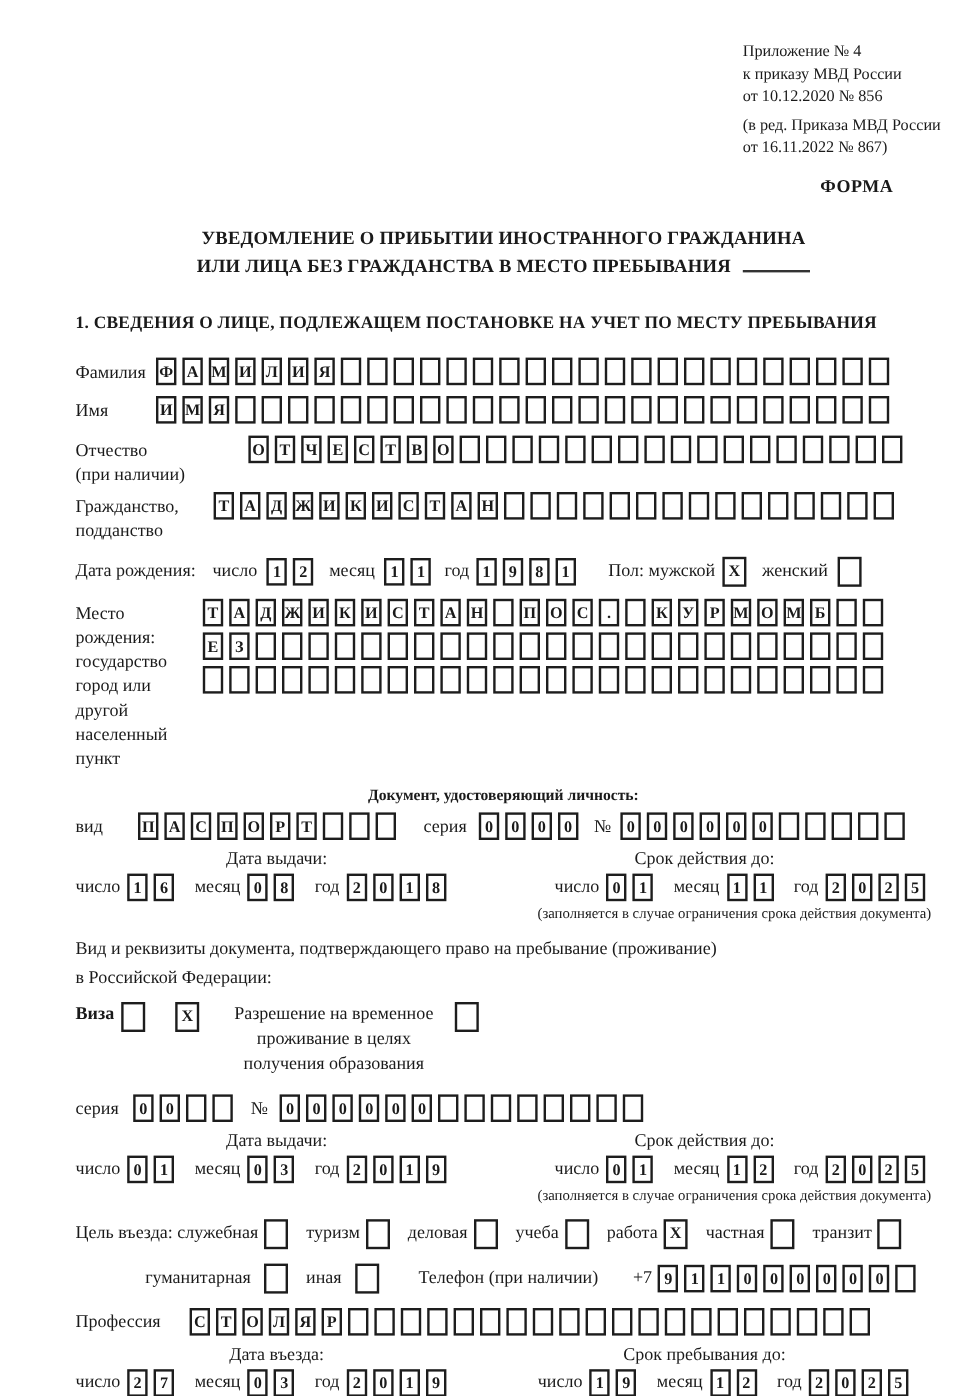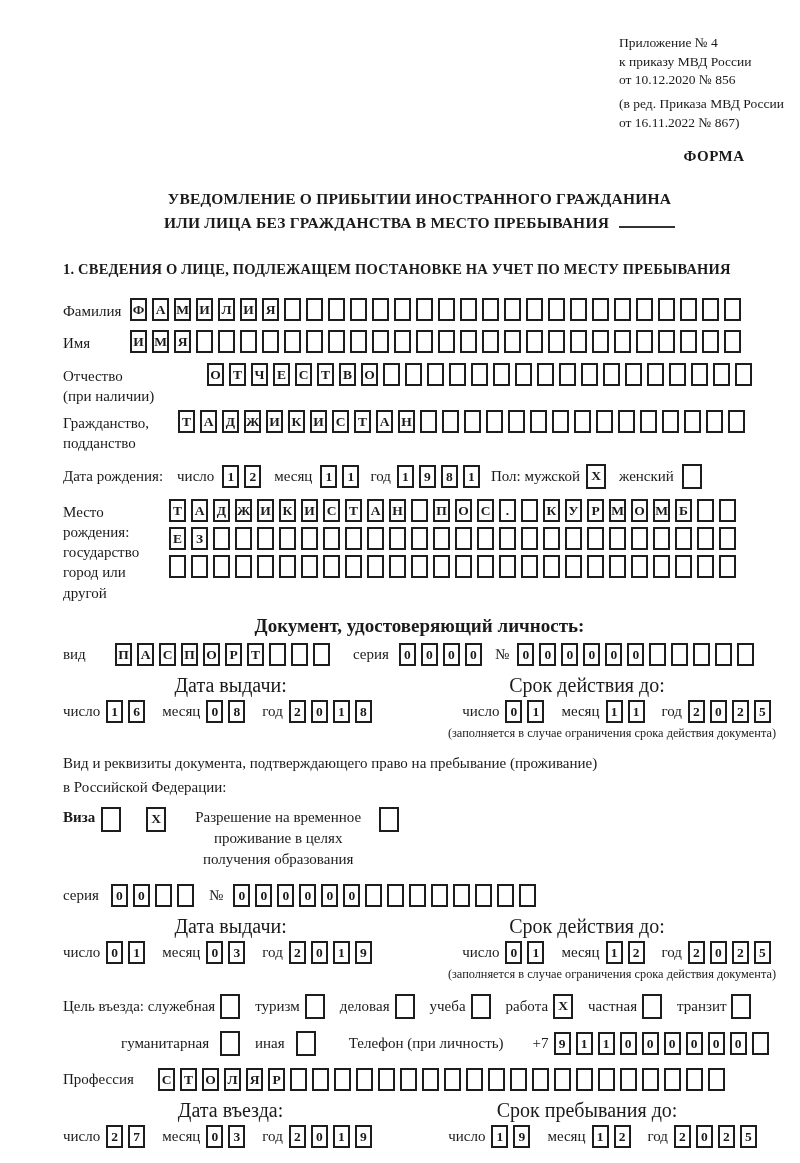--- a/index.html
+++ b/index.html
@@ -26,25 +26,25 @@
     font-weight: bold; background: #fff; flex: none;
   }
   .cb { width: 20px; height: 25px; }
 
   .w-surname { width: 67px; flex: none; padding-top: 3px; }
   .w-patr { width: 144px; flex: none; padding-top: 3px; }
   .w-cit { width: 115px; flex: none; padding-top: 3px; }
   .w-place { width: 106px; flex: none; padding-top: 3px; }
   .stack { display: flex; flex-direction: column; gap: 5px; }
 
-  .center-head { font-weight: bold; text-align: center; margin-top: 12px; font-size: 19px; }
+  .center-head { font-weight: bold; text-align: center; margin-top: 12px; font-size: 13px; }
   .date-row { display: flex; margin-top: 8px; }
   .date-col { width: 47%; }
   .date-col.right { width: 53%; }
-  .date-head { text-align: center; font-size: 20px; margin-bottom: 3px; }
+  .date-head { text-align: center; font-size: 15px; margin-bottom: 3px; }
   .date-line { display: flex; align-items: center; }
   .date-line .t { margin-right: 6px; }
   .date-line .g { margin-left: 12px; margin-right: 6px; }
   .date-note { font-size: 12.3px; text-align: right; margin-top: 3px; }
 
   .para { margin-top: 10px; line-height: 1.6; }
   .cb-row { display: flex; align-items: flex-start; margin-top: 8px; }
   .cb-item { display: flex; align-items: flex-start; }
   .cb-block { text-align: center; line-height: 1.4; }
   .purpose-row { display: flex; align-items: center; margin-top: 12px; flex-wrap: nowrap; }
@@ -219,35 +219,36 @@
       <span class="cell">1</span>
       <span class="cell">1</span>
     </div>
   <span class="lbl" style="margin-left:6px; margin-right:6px;">год</span>
   <div class="cells">
       <span class="cell">1</span>
       <span class="cell">9</span>
       <span class="cell">8</span>
       <span class="cell">1</span>
     </div>
-  <span class="lbl" style="margin-left:6px; margin-right:6px;text-align:right;">Пол: мужской</span>
+  <span class="lbl" style="margin-left:22px; margin-right:6px;text-align:right;">Пол: мужской</span>
   <div class="cells">
       <span class="cell cb">X</span>
     </div>
   <span class="lbl" style="margin-left:8px; margin-right:8px;">женский</span>
   <div class="cells">
       <span class="cell cb"></span>
     </div>
 </div>
 
 <div class="row" style="margin-top:10px;">
   <div class="lbl w-place">
     <div>Место рождения:</div>
     <div>государство</div>
     <div>город или другой</div>
+    <div>населенный пункт</div>
   </div>
   <div class="stack">
     <div class="cells">
         <span class="cell">Т</span>
         <span class="cell">А</span>
         <span class="cell">Д</span>
         <span class="cell">Ж</span>
         <span class="cell">И</span>
         <span class="cell">К</span>
         <span class="cell">И</span>
@@ -549,21 +550,21 @@
 
 <div class="purpose-row" style="margin-left:58px;">
   <span class="t">гуманитарная</span>
   <div class="cells" style="margin-left:6px;">
       <span class="cell cb"></span>
     </div>
   <span class="t sp">иная</span>
   <div class="cells" style="margin-left:6px;">
       <span class="cell cb"></span>
     </div>
-  <span class="t" style="margin-left:28px;">Телефон (при личность)</span>
+  <span class="t" style="margin-left:28px;">Телефон (при наличии)</span>
   <span class="t" style="margin-left:24px;">+7</span>
   <div class="cells">
       <span class="cell">9</span>
       <span class="cell">1</span>
       <span class="cell">1</span>
       <span class="cell">0</span>
       <span class="cell">0</span>
       <span class="cell">0</span>
       <span class="cell">0</span>
       <span class="cell">0</span>

